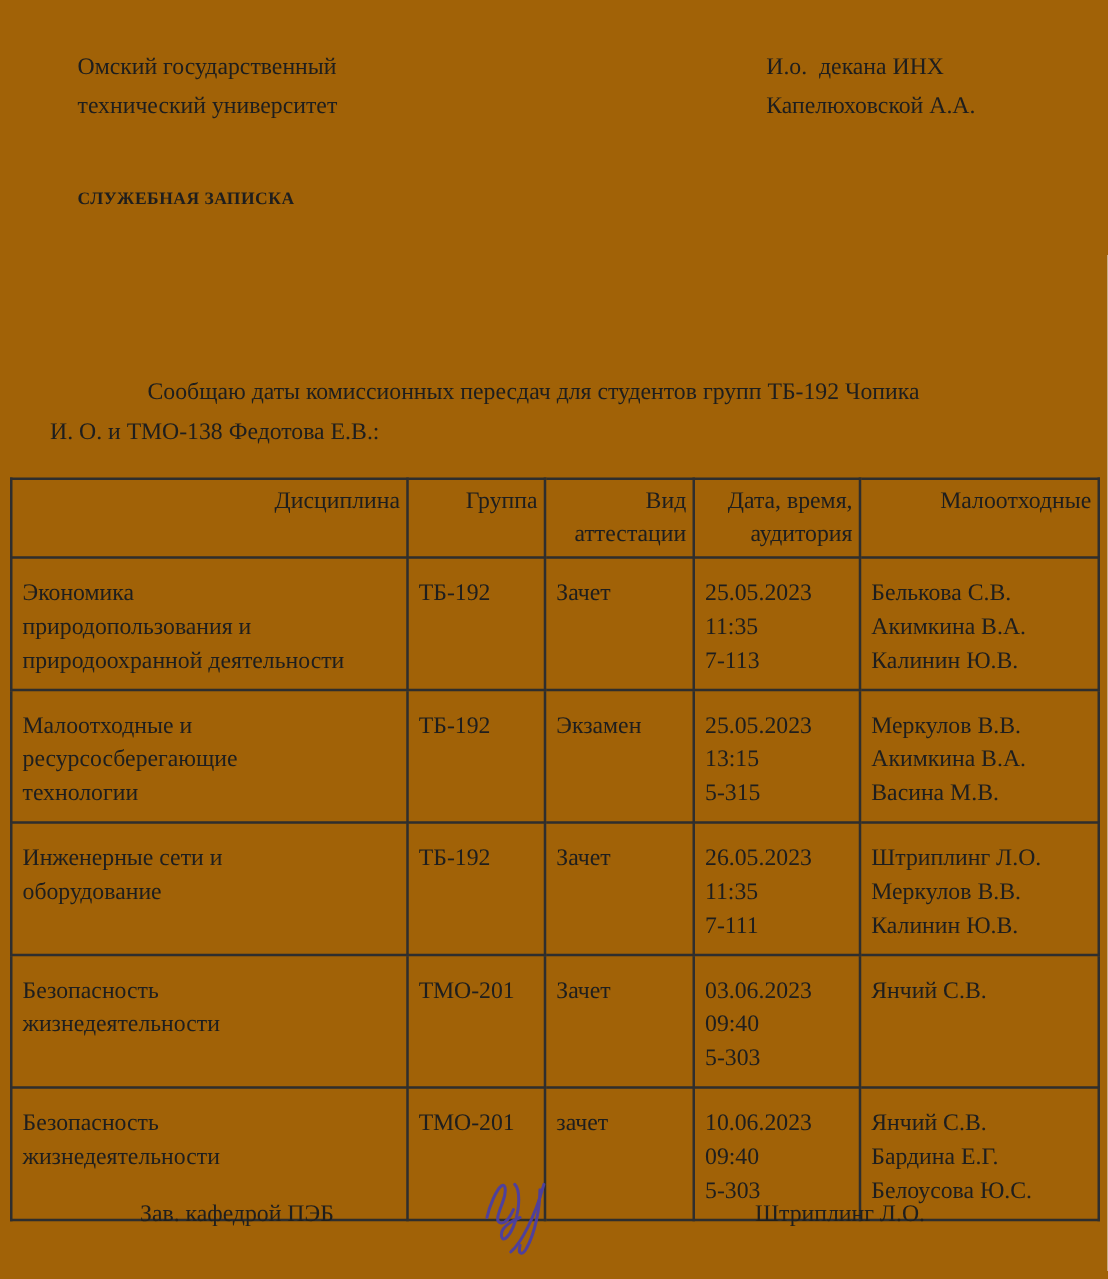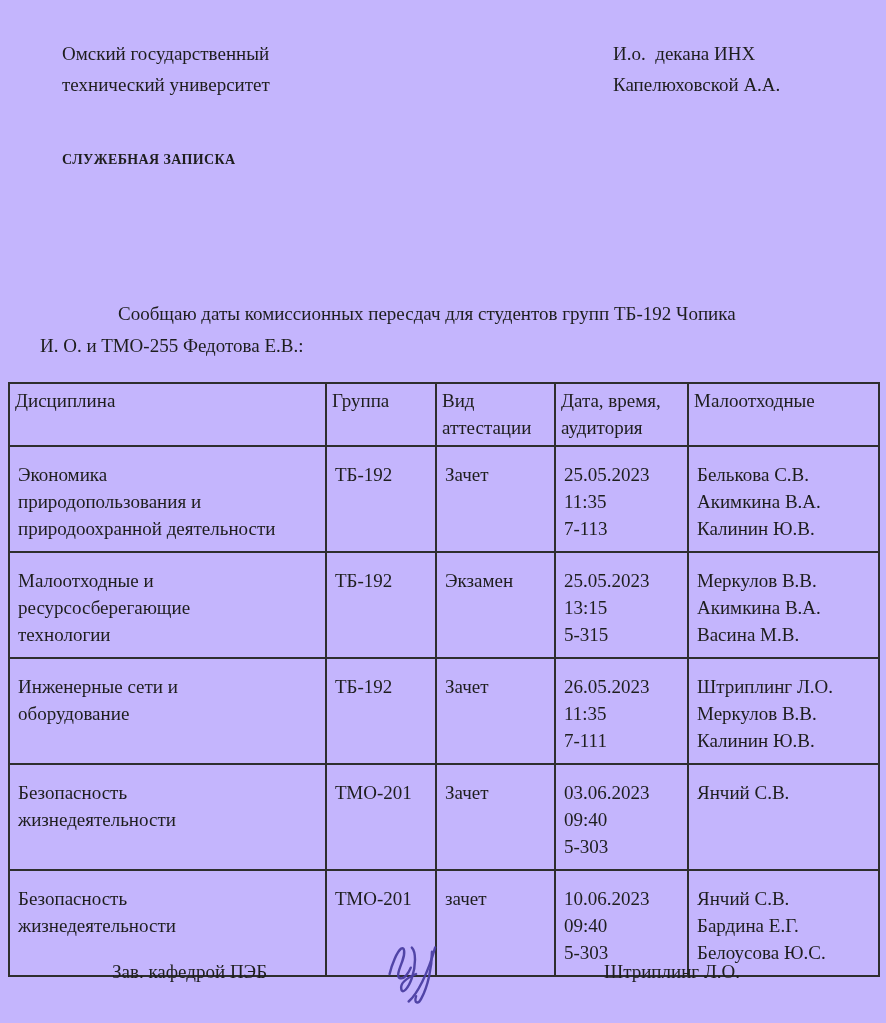--- a/index.html
+++ b/index.html
@@ -1,20 +1,20 @@
 <!DOCTYPE html>
 <html lang="ru"><head>
 <meta charset="utf-8">
 <style>
   html,body{margin:0;padding:0;background:#e8e8e8;}
   .page{
     position:relative;
     width:886px;height:1023px;
     margin:0 auto;
-    background:#c4b5fd;
+    background:#a16207;
     font-family:"Liberation Serif","DejaVu Serif",serif;
     color:#1e1e1e;
     overflow:hidden;
   }
   .pre{white-space:pre-wrap;}
   .org-block{
     position:absolute;left:62px;top:38px;
     font-size:19px;line-height:31px;
   }
   .recipient-block{
@@ -45,21 +45,21 @@
     table-layout:fixed;
     font-size:19px;
   }
   table.schedule th, table.schedule td{
     border:2px solid #2e2e2e;
     vertical-align:top;
     line-height:27px;
   }
   table.schedule th{
     font-weight:normal;
-    text-align:left;
+    text-align:right;
     height:56px;
     padding:3px 5px 2px 5px;
   }
   table.schedule td{
     text-align:left;
     padding:14px 5px 6px 8px;
     height:84px;
   }
   .sig-wrap{
     position:absolute;left:383px;top:938px;
@@ -82,21 +82,21 @@
   <div class="org-block pre">Омский государственный
 технический университет</div>
 
   <div class="recipient-block pre">И.о.  декана ИНХ
 Капелюховской А.А.</div>
 
   <div class="doc-title">СЛУЖЕБНАЯ ЗАПИСКА</div>
 
 
   <div class="body-text pre">Сообщаю даты комиссионных пересдач для студентов групп ТБ-192 Чопика
-И. О. и ТМО-255 Федотова Е.В.:</div>
+И. О. и ТМО-138 Федотова Е.В.:</div>
 
   <table class="schedule">
     <colgroup>
       <col style="width:317px">
       <col style="width:110px">
       <col style="width:119px">
       <col style="width:133px">
       <col style="width:191px">
     </colgroup>
     <thead>

